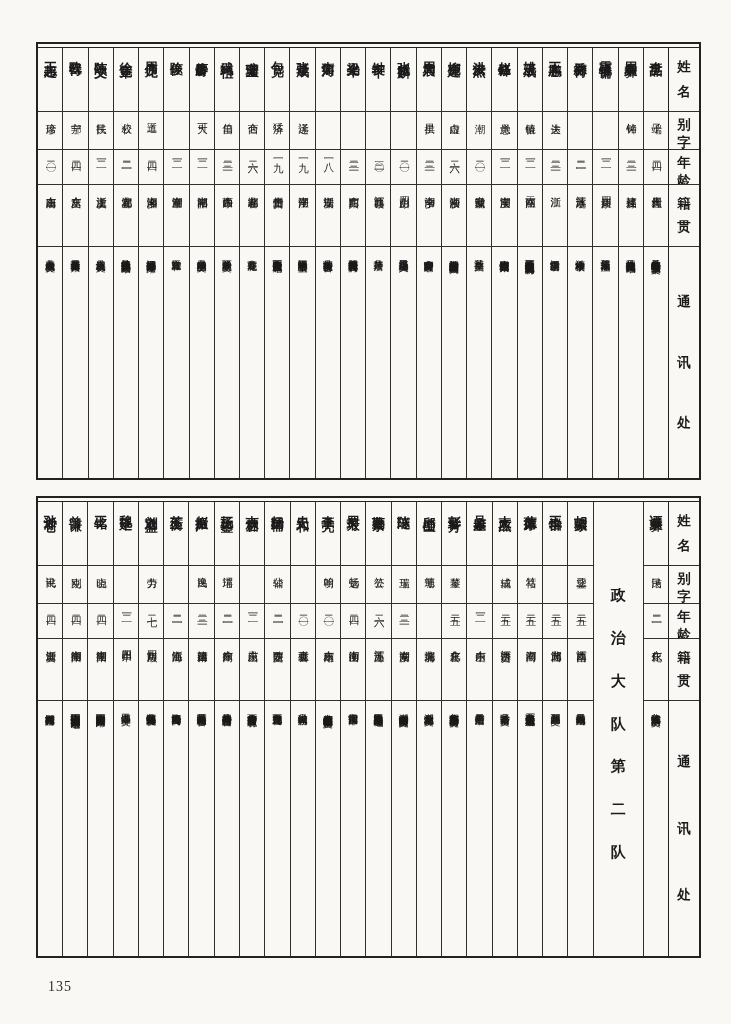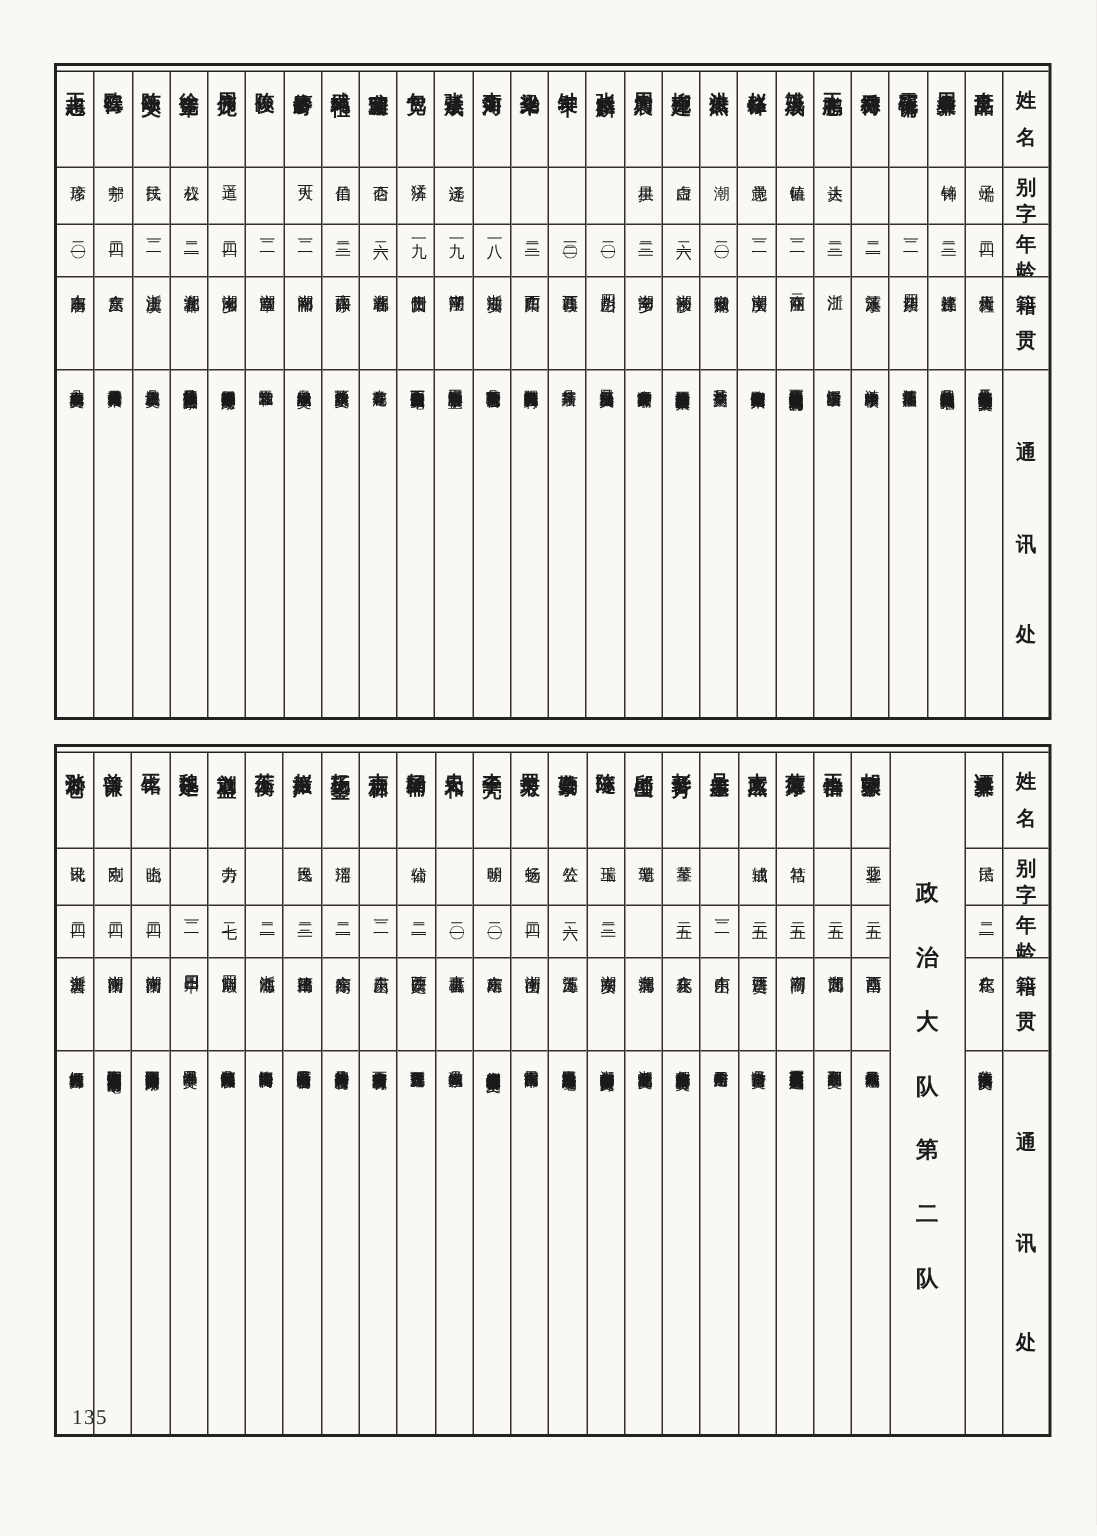--- a/index.html
+++ b/index.html
@@ -38,21 +38,21 @@
   .c-zi .vtxt     { font-size:10.5px; }
   .c-age .vtxt    { font-size:10.5px; letter-spacing:1px; }
   .c-origin .vtxt { font-size:10.5px; }
   .c-addr .vtxt   { font-size:9.8px; letter-spacing:0.2px; }
   
   .hd { display:flex; flex-direction:column; align-items:center; justify-content:space-evenly; padding:4px 0; }
   .hd span { font-family:"Liberation Sans","DejaVu Sans",sans-serif; font-weight:700; font-size:13.5px; display:block; }
   
   .divcell { flex:1; display:flex; flex-direction:column; align-items:center; justify-content:space-evenly; padding:60px 0 70px; }
   .divcell span { font-family:"Liberation Sans","DejaVu Sans",sans-serif; font-weight:700; font-size:15px; }
-  .pagenum { position:absolute; left:48px; top:938px; font-size:14px; letter-spacing:1px; color:#2a2a2a; }
+  .pagenum { position:absolute; left:48px; top:979px; font-size:14px; letter-spacing:1px; color:#2a2a2a; }
 </style>
 </head>
 <body>
 
 <div class="sheet">
 
   <div class="tbl tbl-top" id="tbl-top">
     <div class="rule-strip"></div>
     <div class="cols">
         <div class="col col-hdr">

